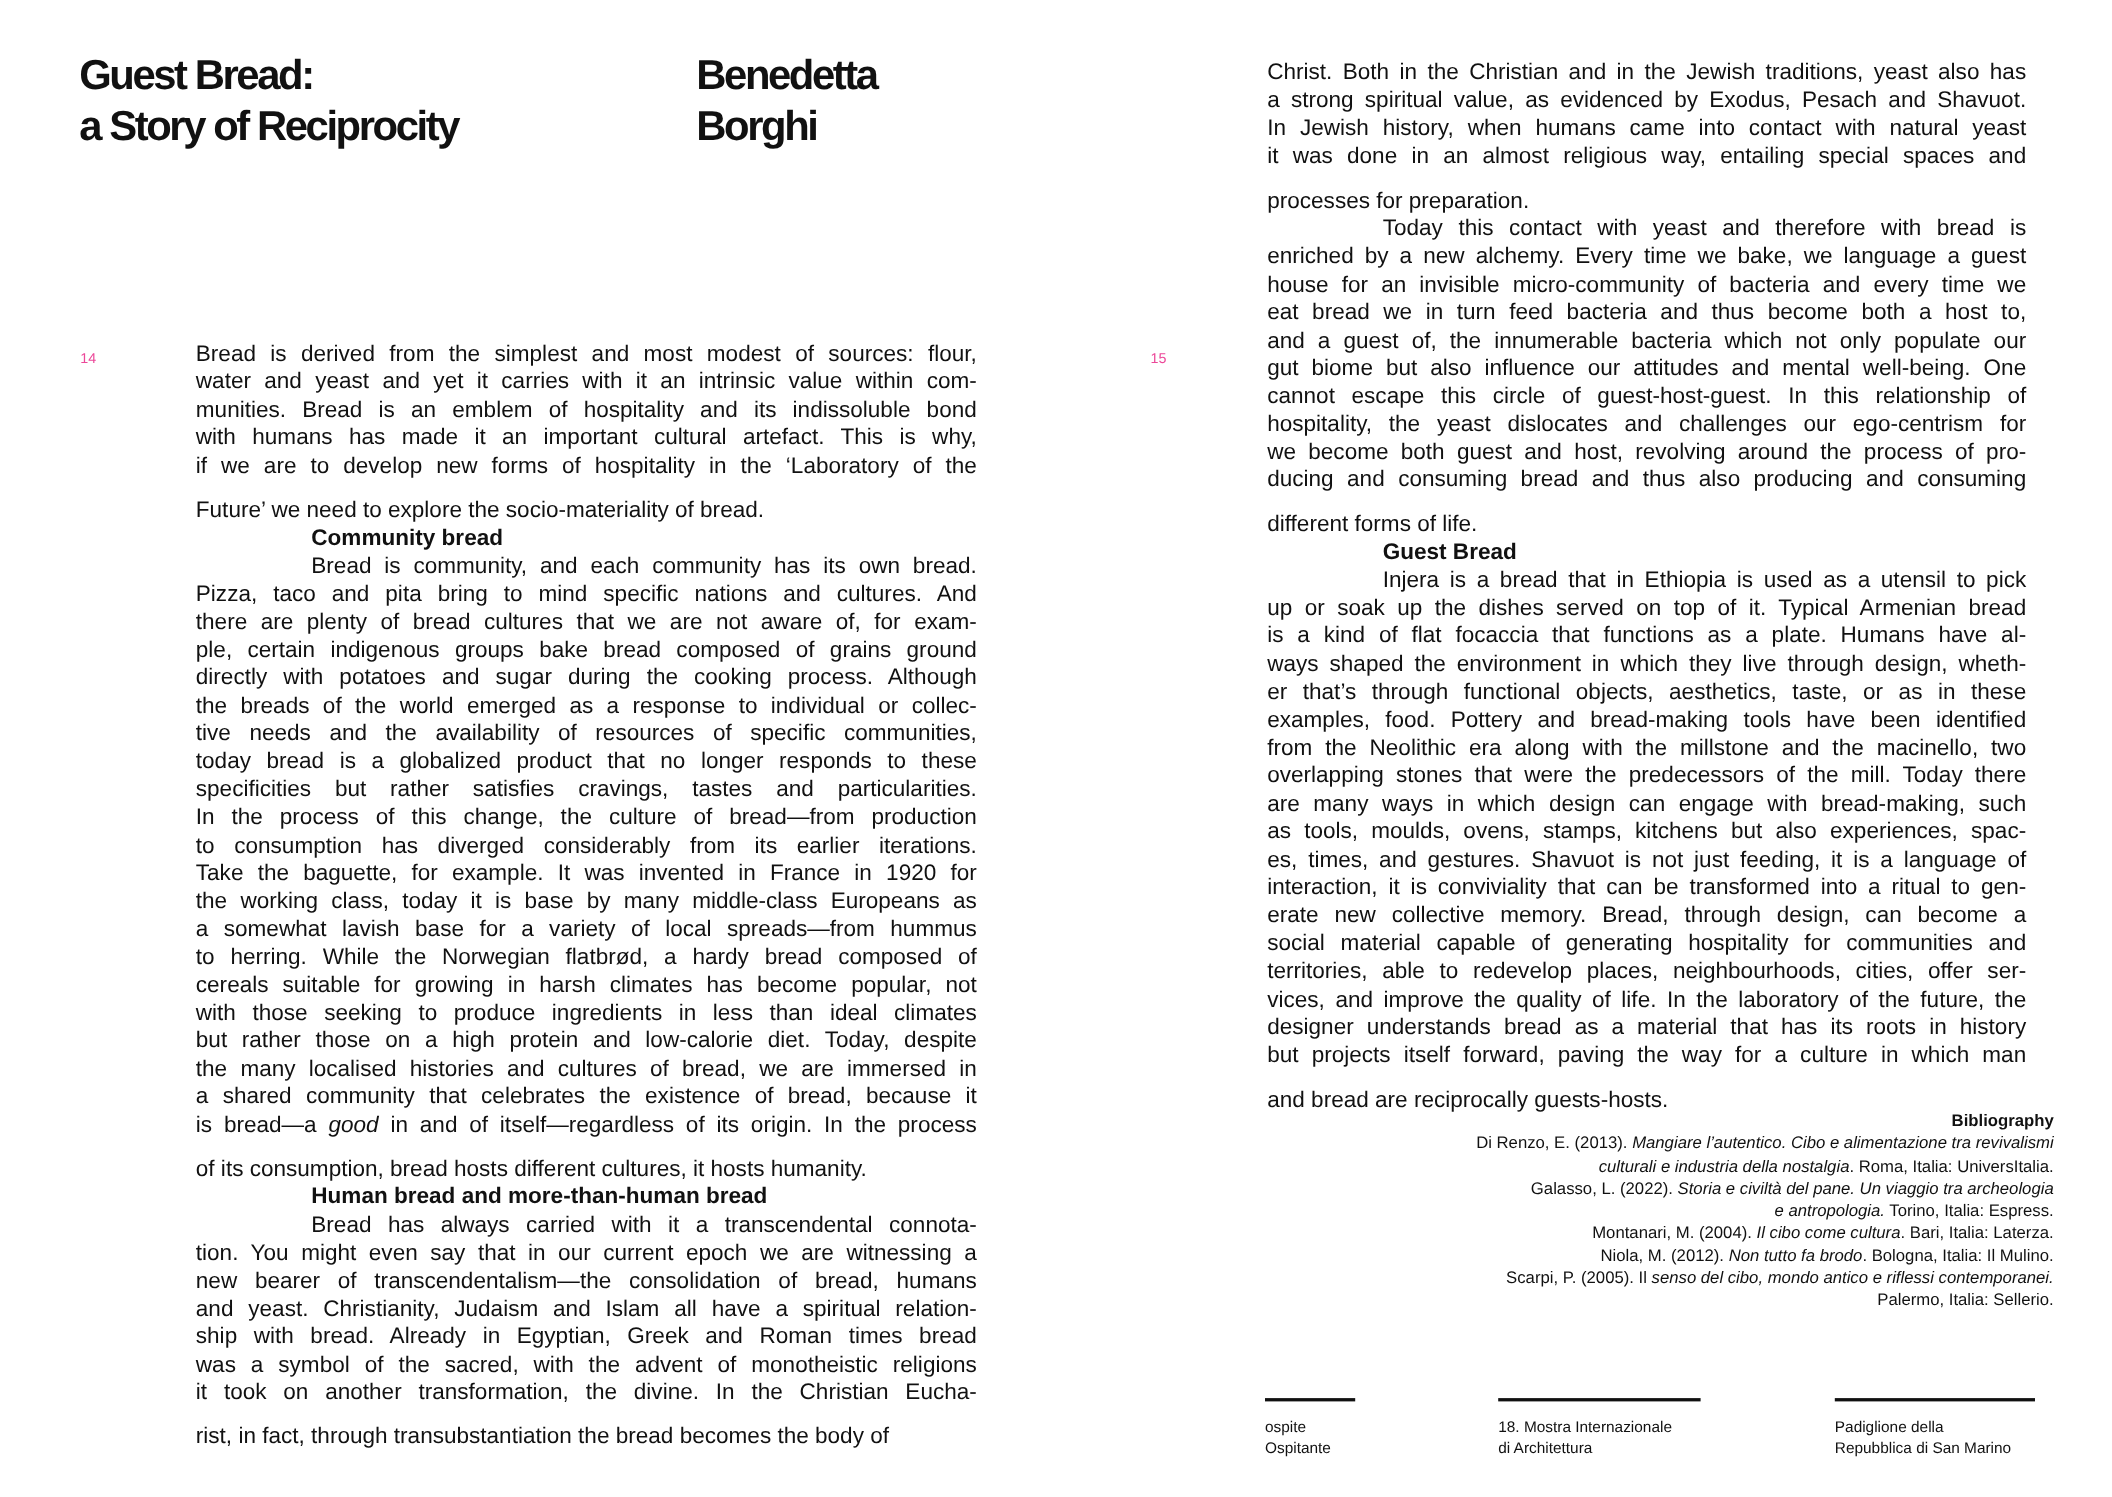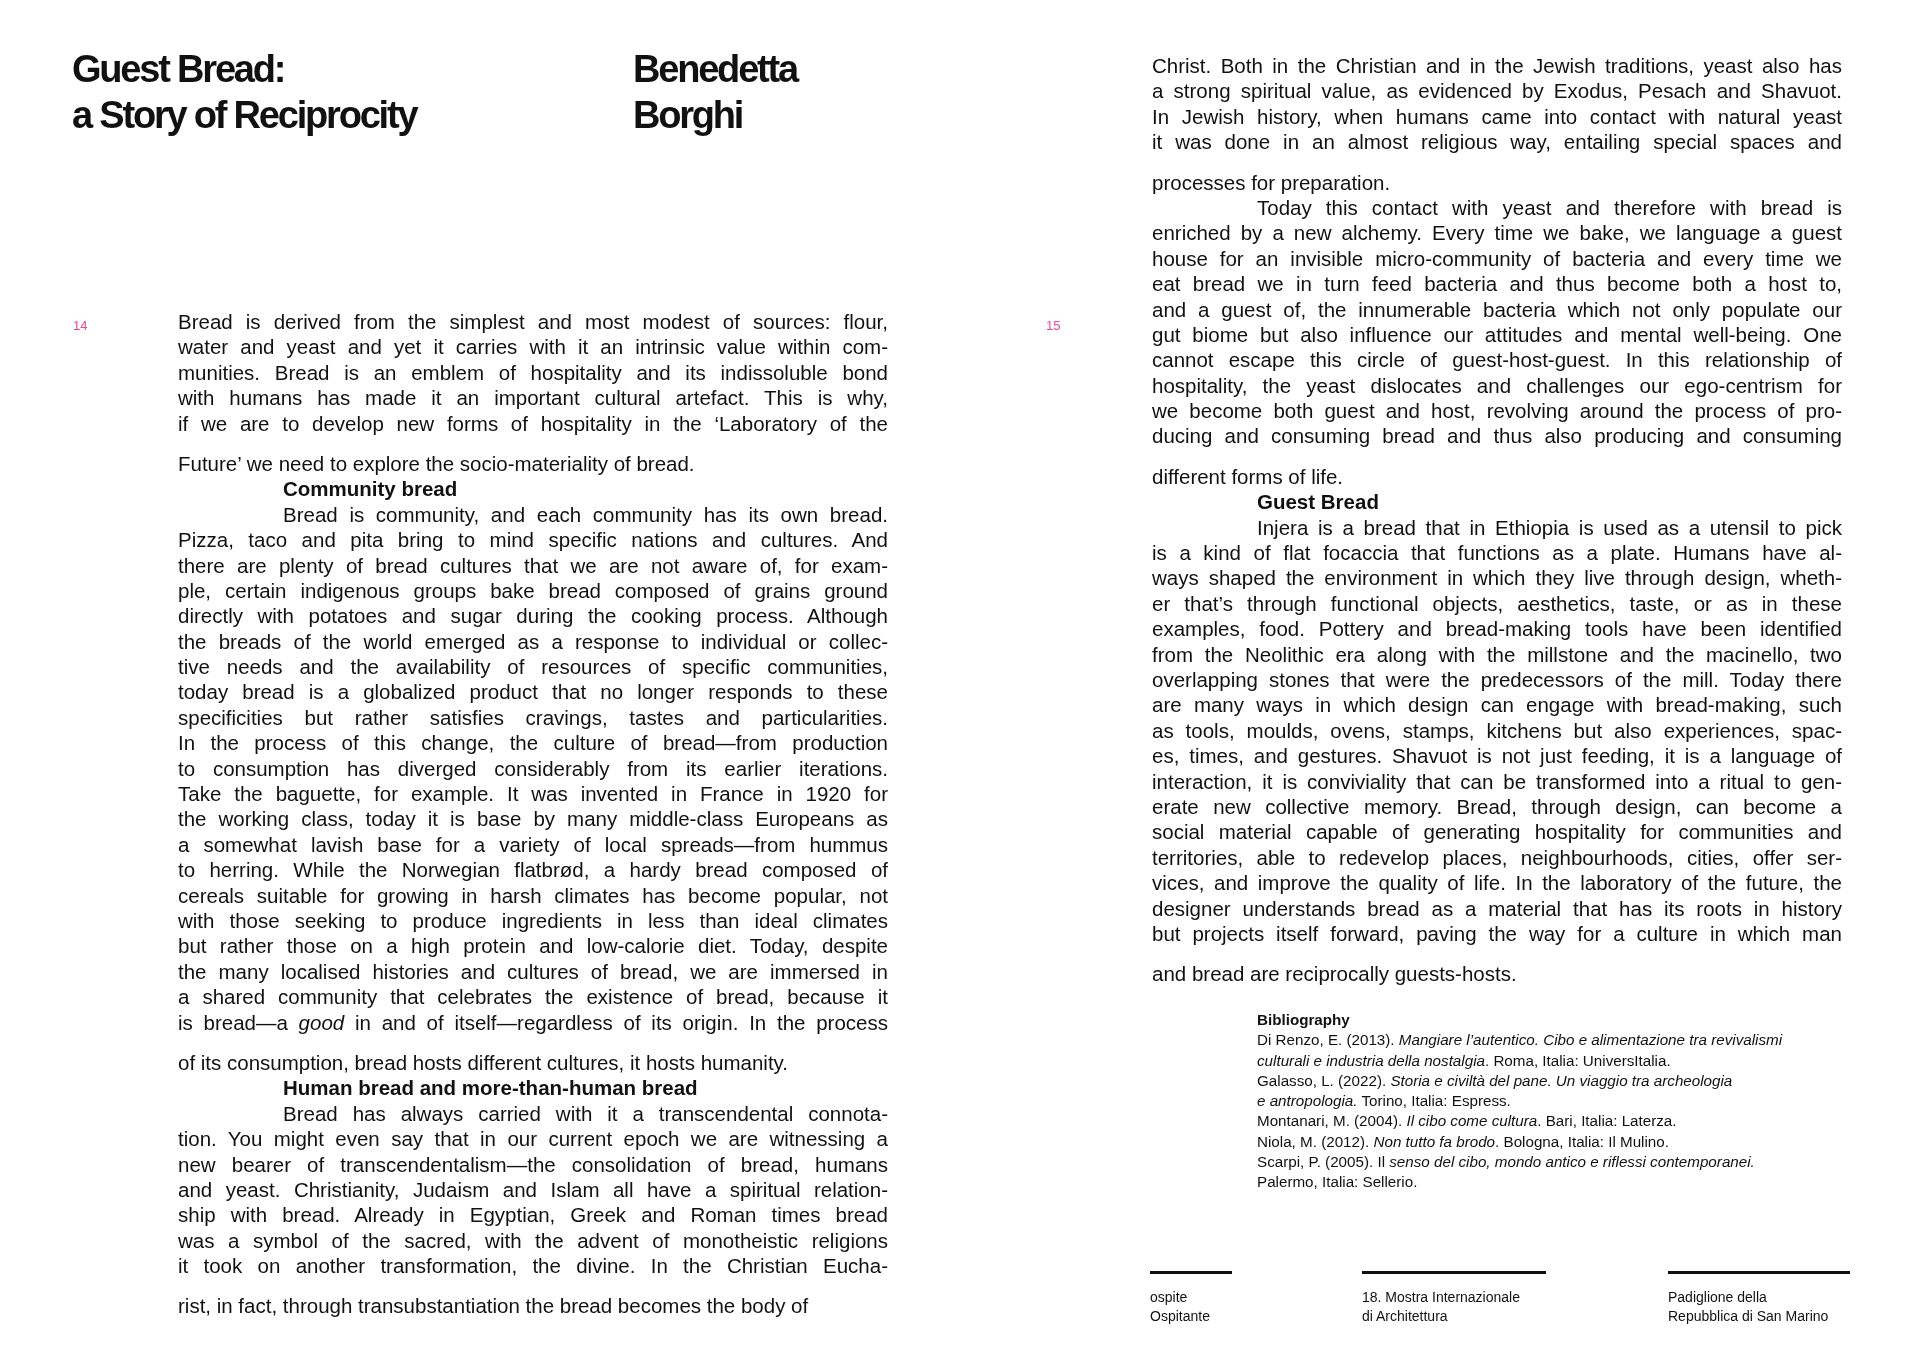--- a/index.html
+++ b/index.html
@@ -7,21 +7,21 @@
          font-family: "Liberation Sans", "DejaVu Sans", sans-serif; }
   .title { position: absolute; font-weight: 700; font-size: 38px; line-height: 46px; letter-spacing: -2.2px; margin: 0; }
   .title div { white-space: nowrap; }
   .pagenum { position: absolute; font-size: 13px; color: #ec4899; }
   .col { position: absolute; font-size: 20.5px; line-height: 25.4px; }
   .line { display: block; white-space: nowrap; text-align: justify; text-align-last: justify; height: 25.4px; overflow: visible; }
   .line.last { text-align-last: left; margin-top: 15px; }
   .line.indent { padding-left: 105px; }
   .line.head { font-weight: 700; padding-left: 105px; text-align-last: left; }
   .bib { position: absolute; left: 1257px; top: 1010px; width: 610px; font-size: 15.2px; line-height: 20.3px; }
-  .bib .bline { display: block; white-space: nowrap; }
+  .bib .bline { display: block; white-space: nowrap; text-align: right; }
   .bib .bhead { font-weight: 700; }
   em { font-style: italic; }
   .foot { position: absolute; top: 1271px; font-size: 14px; line-height: 18.5px; }
   .foot .rule { height: 3px; background: #111; margin-bottom: 14px; }
   .foot div.t { white-space: nowrap; }
 </style>
 </head>
 <body>
 
 <div class="title" style="left:72px; top:46px;">
@@ -89,20 +89,21 @@
     <span class="line">eat bread we in turn feed bacteria and thus become both a host to,</span>
     <span class="line">and a guest of, the innumerable bacteria which not only populate our</span>
     <span class="line">gut biome but also influence our attitudes and mental well-being. One</span>
     <span class="line">cannot escape this circle of guest-host-guest. In this relationship of</span>
     <span class="line">hospitality, the yeast dislocates and challenges our ego-centrism for</span>
     <span class="line">we become both guest and host, revolving around the process of pro-</span>
     <span class="line">ducing and consuming bread and thus also producing and consuming</span>
     <span class="line last">different forms of life.</span>
     <span class="line head">Guest Bread</span>
     <span class="line indent">Injera is a bread that in Ethiopia is used as a utensil to pick</span>
+    <span class="line">up or soak up the dishes served on top of it. Typical Armenian bread</span>
     <span class="line">is a kind of flat focaccia that functions as a plate. Humans have al-</span>
     <span class="line">ways shaped the environment in which they live through design, wheth-</span>
     <span class="line">er that’s through functional objects, aesthetics, taste, or as in these</span>
     <span class="line">examples, food. Pottery and bread-making tools have been identified</span>
     <span class="line">from the Neolithic era along with the millstone and the macinello, two</span>
     <span class="line">overlapping stones that were the predecessors of the mill. Today there</span>
     <span class="line">are many ways in which design can engage with bread-making, such</span>
     <span class="line">as tools, moulds, ovens, stamps, kitchens but also experiences, spac-</span>
     <span class="line">es, times, and gestures. Shavuot is not just feeding, it is a language of</span>
     <span class="line">interaction, it is conviviality that can be transformed into a ritual to gen-</span>

